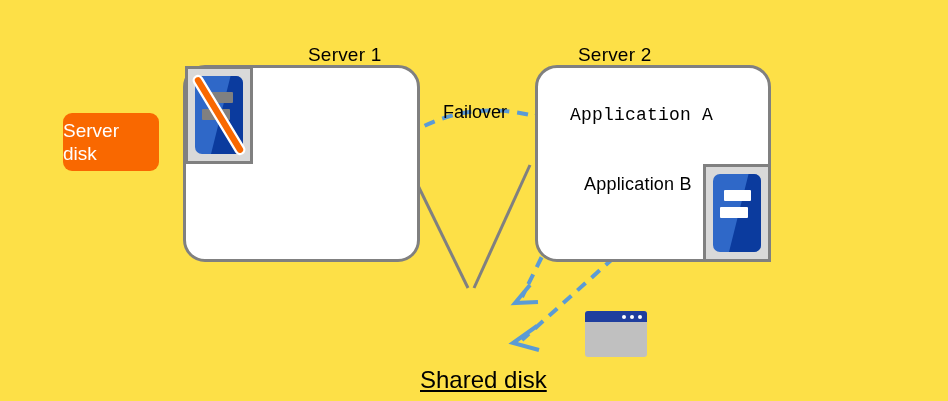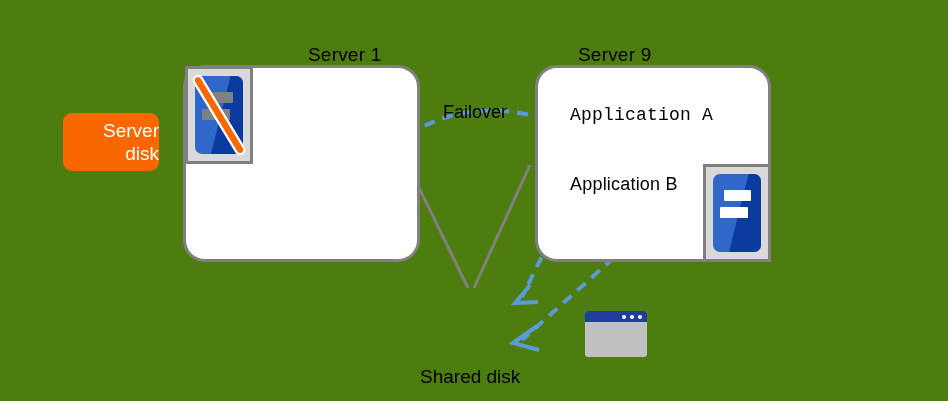--- a/index.html
+++ b/index.html
@@ -7,21 +7,21 @@
     padding: 0;
     background: #ffffff;
   }
   body {
     font-family: "Liberation Sans", sans-serif;
   }
   #canvas {
     position: relative;
     width: 948px;
     height: 401px;
-    background: #4d7c0f;
+    background: #fde047;
     overflow: hidden;
   }
   .svg-layer {
     position: absolute;
     left: 0;
     top: 0;
     width: 948px;
     height: 401px;
   }
   .abs { position: absolute; }
@@ -39,38 +39,39 @@
     white-space: nowrap;
     letter-spacing: 0.2px;
   }
   .label-failover {
     font-size: 18px;
     color: #000000;
     white-space: nowrap;
     margin-top: 21px;
   }
   .label-disk {
-    font-size: 19px;
-    color: #000000;
-    white-space: nowrap;
+    font-size: 24px;
+    color: #000000;
+    white-space: nowrap;
+    text-decoration: underline;
   }
 
   
   .badge-down {
     width: 96px;
     height: 58px;
     background: #f96800;
     border-radius: 9px;
     color: #ffffff;
     font-size: 19px;
     line-height: 23px;
     text-align: center;
     display: flex;
     flex-direction: column;
-    align-items: flex-end;
+    align-items: flex-start;
     justify-content: center;
   }
 
   
   .server-box {
     border: 3px solid #808080;
     border-radius: 22px;
     background: #ffffff;
     box-sizing: border-box;
   }
@@ -183,21 +184,21 @@
       <line x1="11" y1="11" x2="57" y2="87" stroke="#ffffff" stroke-width="12" stroke-linecap="round"></line>
       <line x1="11" y1="11" x2="57" y2="87" stroke="#f96800" stroke-width="7" stroke-linecap="round"></line>
     </svg>
   </div>
 
   <div class="abs badge-down" style="left:63px; top:113px;">
     <span>Server</span>
     <span>disk</span>
   </div>
 
-  <div class="abs label-server" style="left:578px; top:44px;">Server 9</div>
+  <div class="abs label-server" style="left:578px; top:44px;">Server 2</div>
 
   <div class="abs server-box" style="left:535px; top:65px; width:236px; height:197px;"></div>
 
   <div class="abs srv-icon active" style="left:703px; top:66px;">
     <div class="body">
       <svg class="shade" viewBox="0 0 54 84" preserveAspectRatio="none">
         <polygon points="54,0 54,84 18,84 40,0" fill="#0b3b9e"></polygon>
       </svg>
       <div class="bar b1"></div>
       <div class="bar b2"></div>
@@ -205,19 +206,19 @@
   </div>
 
   <div class="abs label-app" style="left:570px; top:105px;font-family:Liberation Mono, monospace;">Application A</div>
   <div class="abs app-icon" style="left:585px; top:115px;">
     <div class="titlebar"></div>
     <div class="dot d1"></div>
     <div class="dot d2"></div>
     <div class="dot d3"></div>
   </div>
 
-  <div class="abs label-app" style="left:570px; top:174px;">Application B</div>
+  <div class="abs label-app" style="left:584px; top:174px;">Application B</div>
 
   <div class="abs label-failover" style="left:443px; top:81px;">Failover</div>
 
   <div class="abs label-disk" style="left:420px; top:366px;">Shared disk</div>
 
 </div>
 
 </body></html>

